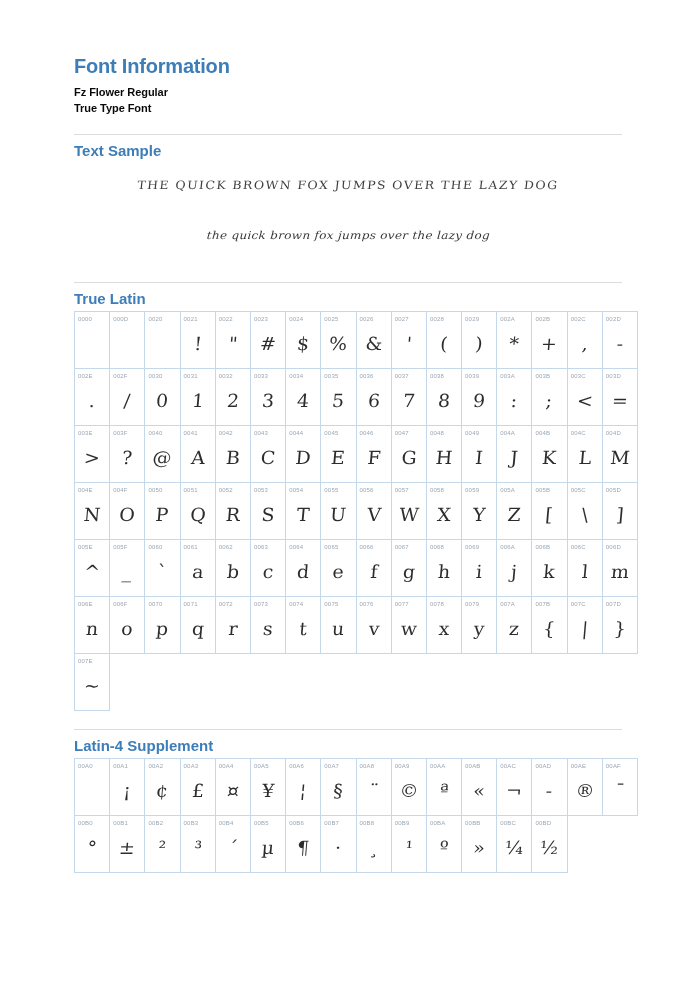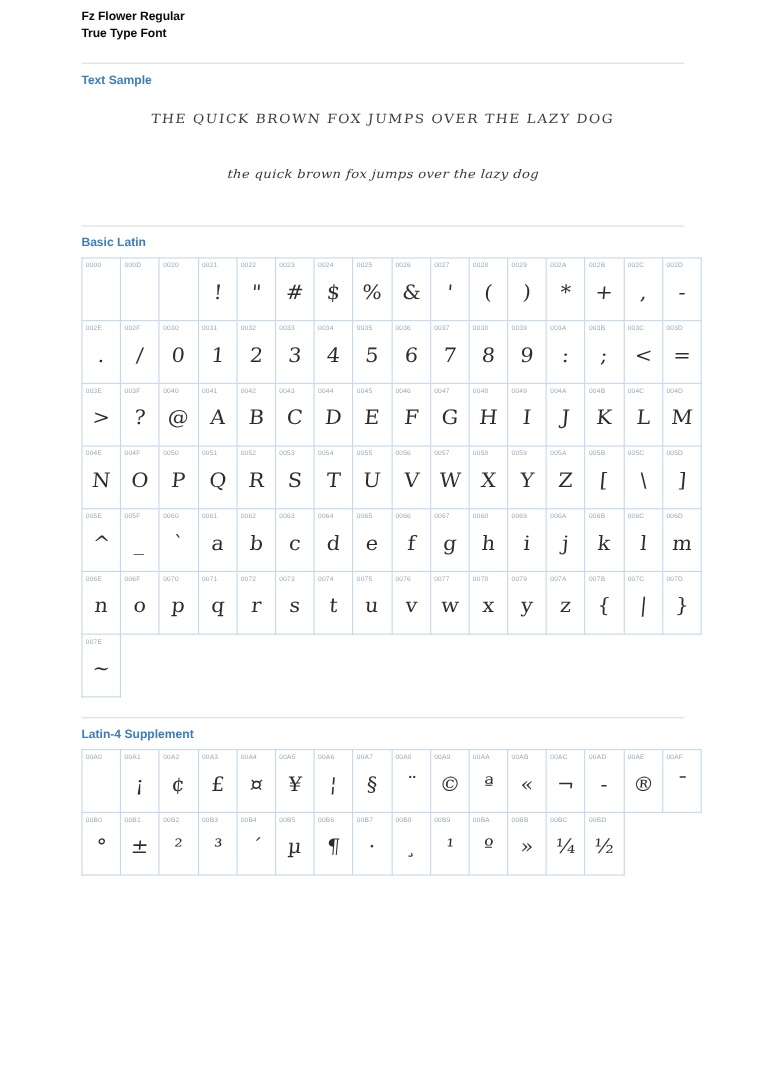--- a/index.html
+++ b/index.html
@@ -41,21 +41,21 @@
   }
   .section {
     margin-top: 18px;
   }
   .section-rule {
     border-top: 1px solid #dcdcdc;
     height: 0;
     margin-bottom: 9px;
   }
   .section-title {
-    font-size: 11px;
+    font-size: 15px;
     font-weight: bold;
     color: #3d7db8;
     line-height: 13px;
     margin: 0 0 6px 0;
   }
   .sample-area {
     padding: 6px 0 10px 0;
   }
   .sample-line {
     text-align: center;
@@ -119,38 +119,39 @@
   }
   .glyph.blank {
     color: transparent;
   }
 </style>
 </head>
 <body>
 
 <div class="page">
 
+  <h1 class="doc-title">Font Information</h1>
 
   <div class="info-lines">
     <div class="info-line">Fz Flower Regular</div>
     <div class="info-line">True Type Font</div>
   </div>
 
   <div class="section">
     <div class="section-rule"></div>
     <h2 class="section-title">Text Sample</h2>
     <div class="sample-area">
       <div class="sample-line sample-upper">THE QUICK BROWN FOX JUMPS OVER THE LAZY DOG</div>
       <div class="sample-line sample-lower">the quick brown fox jumps over the lazy dog</div>
     </div>
   </div>
 
   <div class="section">
     <div class="section-rule"></div>
-    <h2 class="section-title">Basic Latin</h2>
+    <h2 class="section-title">True Latin</h2>
     <table class="glyph-table">
       <tbody>
           <tr>
             <td>
               <div class="cp-label">0000</div>
               <span class="glyph blank">&nbsp;</span>
             </td>
             <td>
               <div class="cp-label">000D</div>
               <span class="glyph blank">&nbsp;</span>

